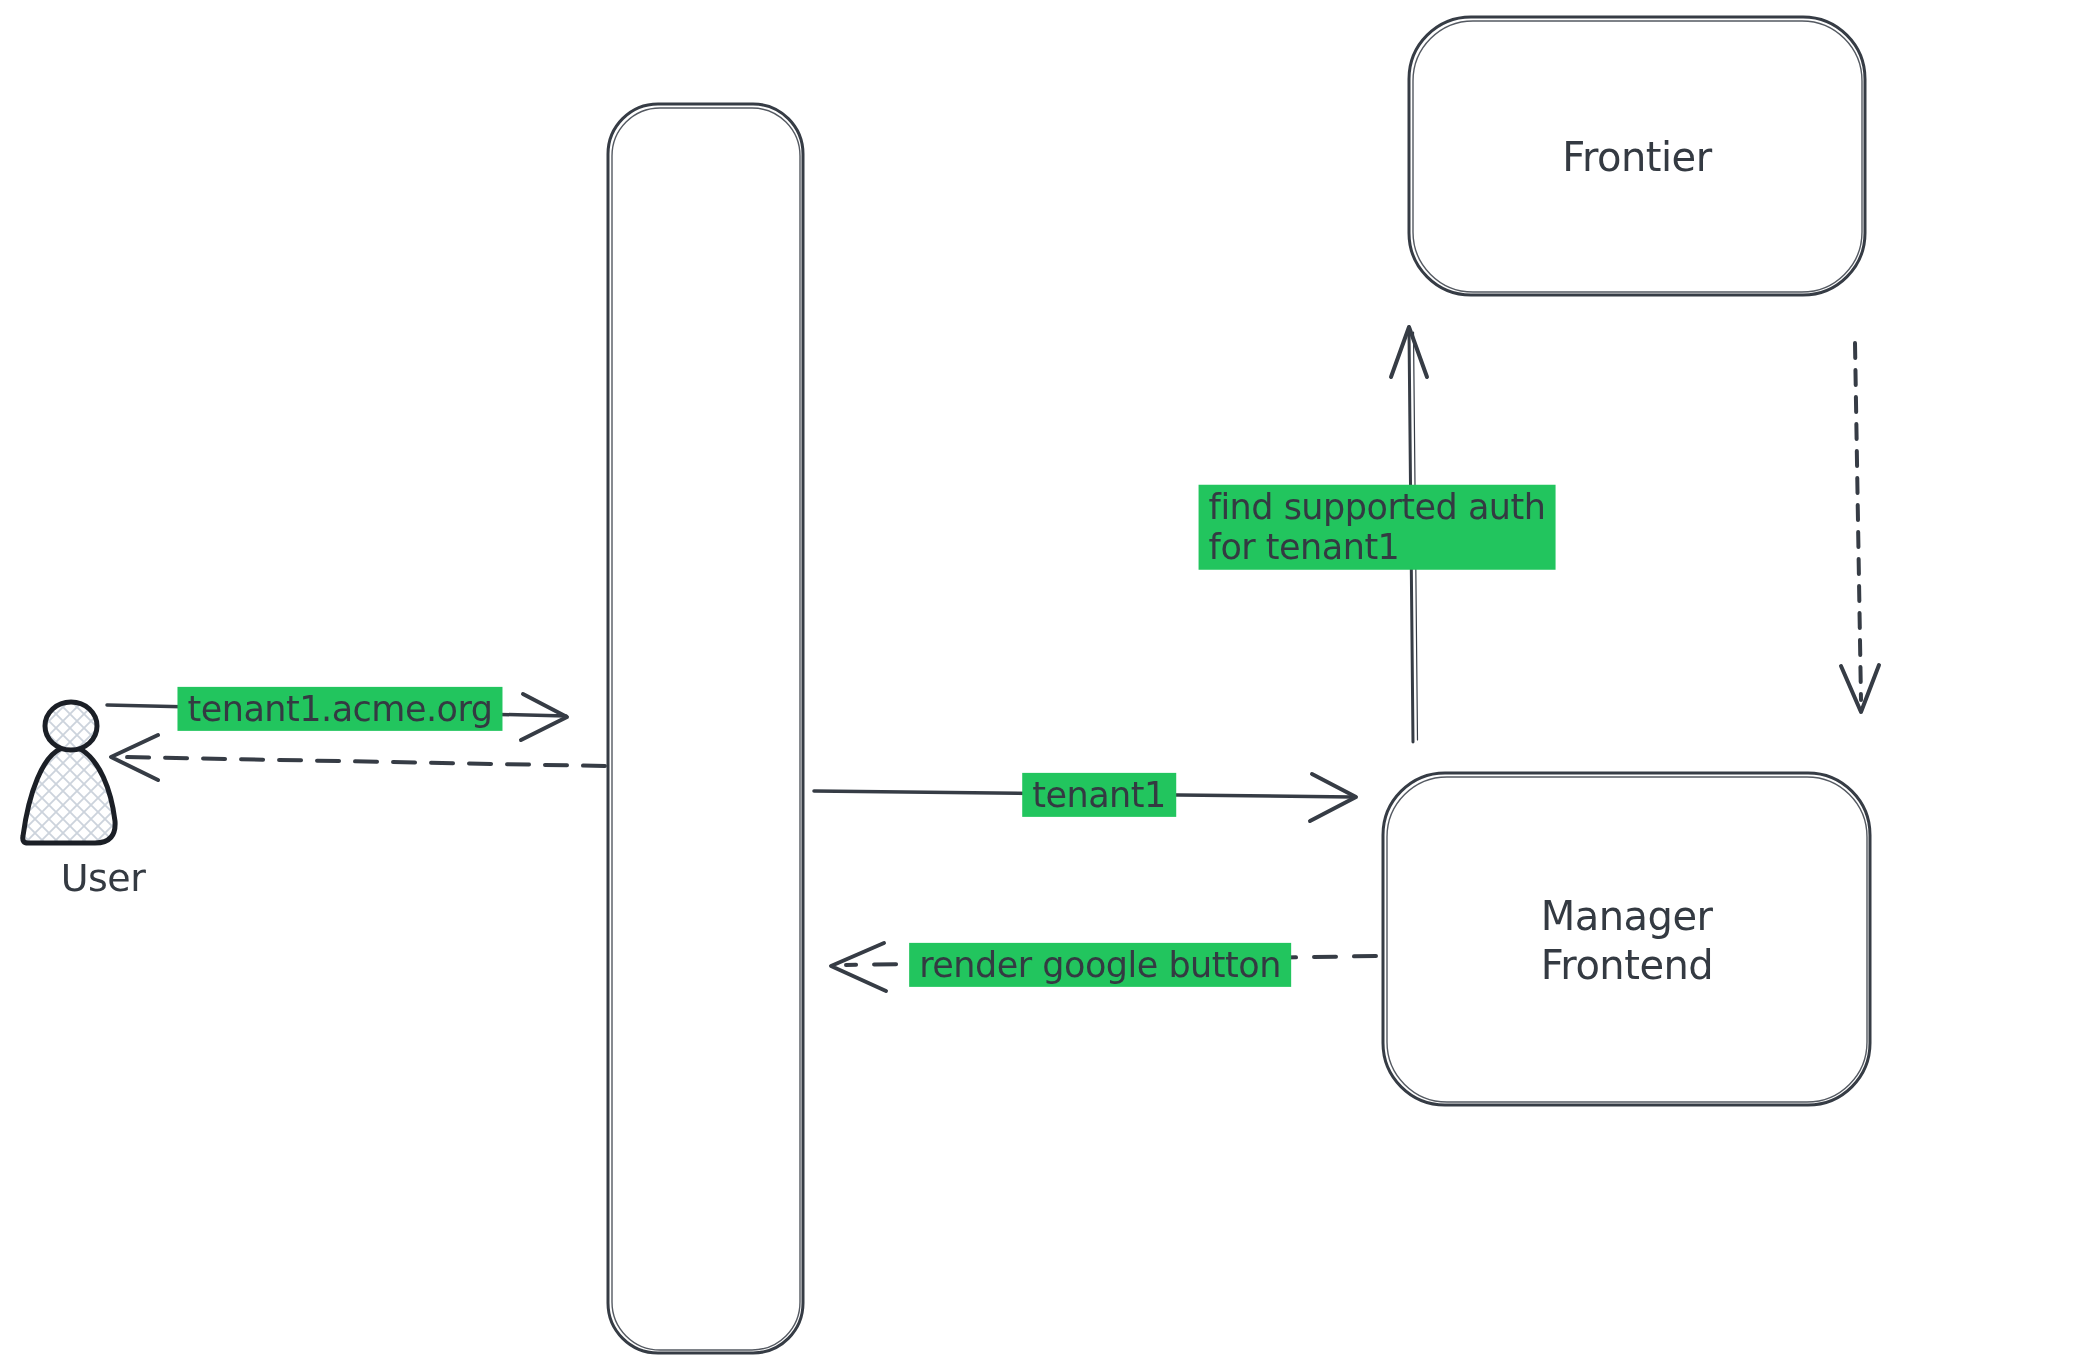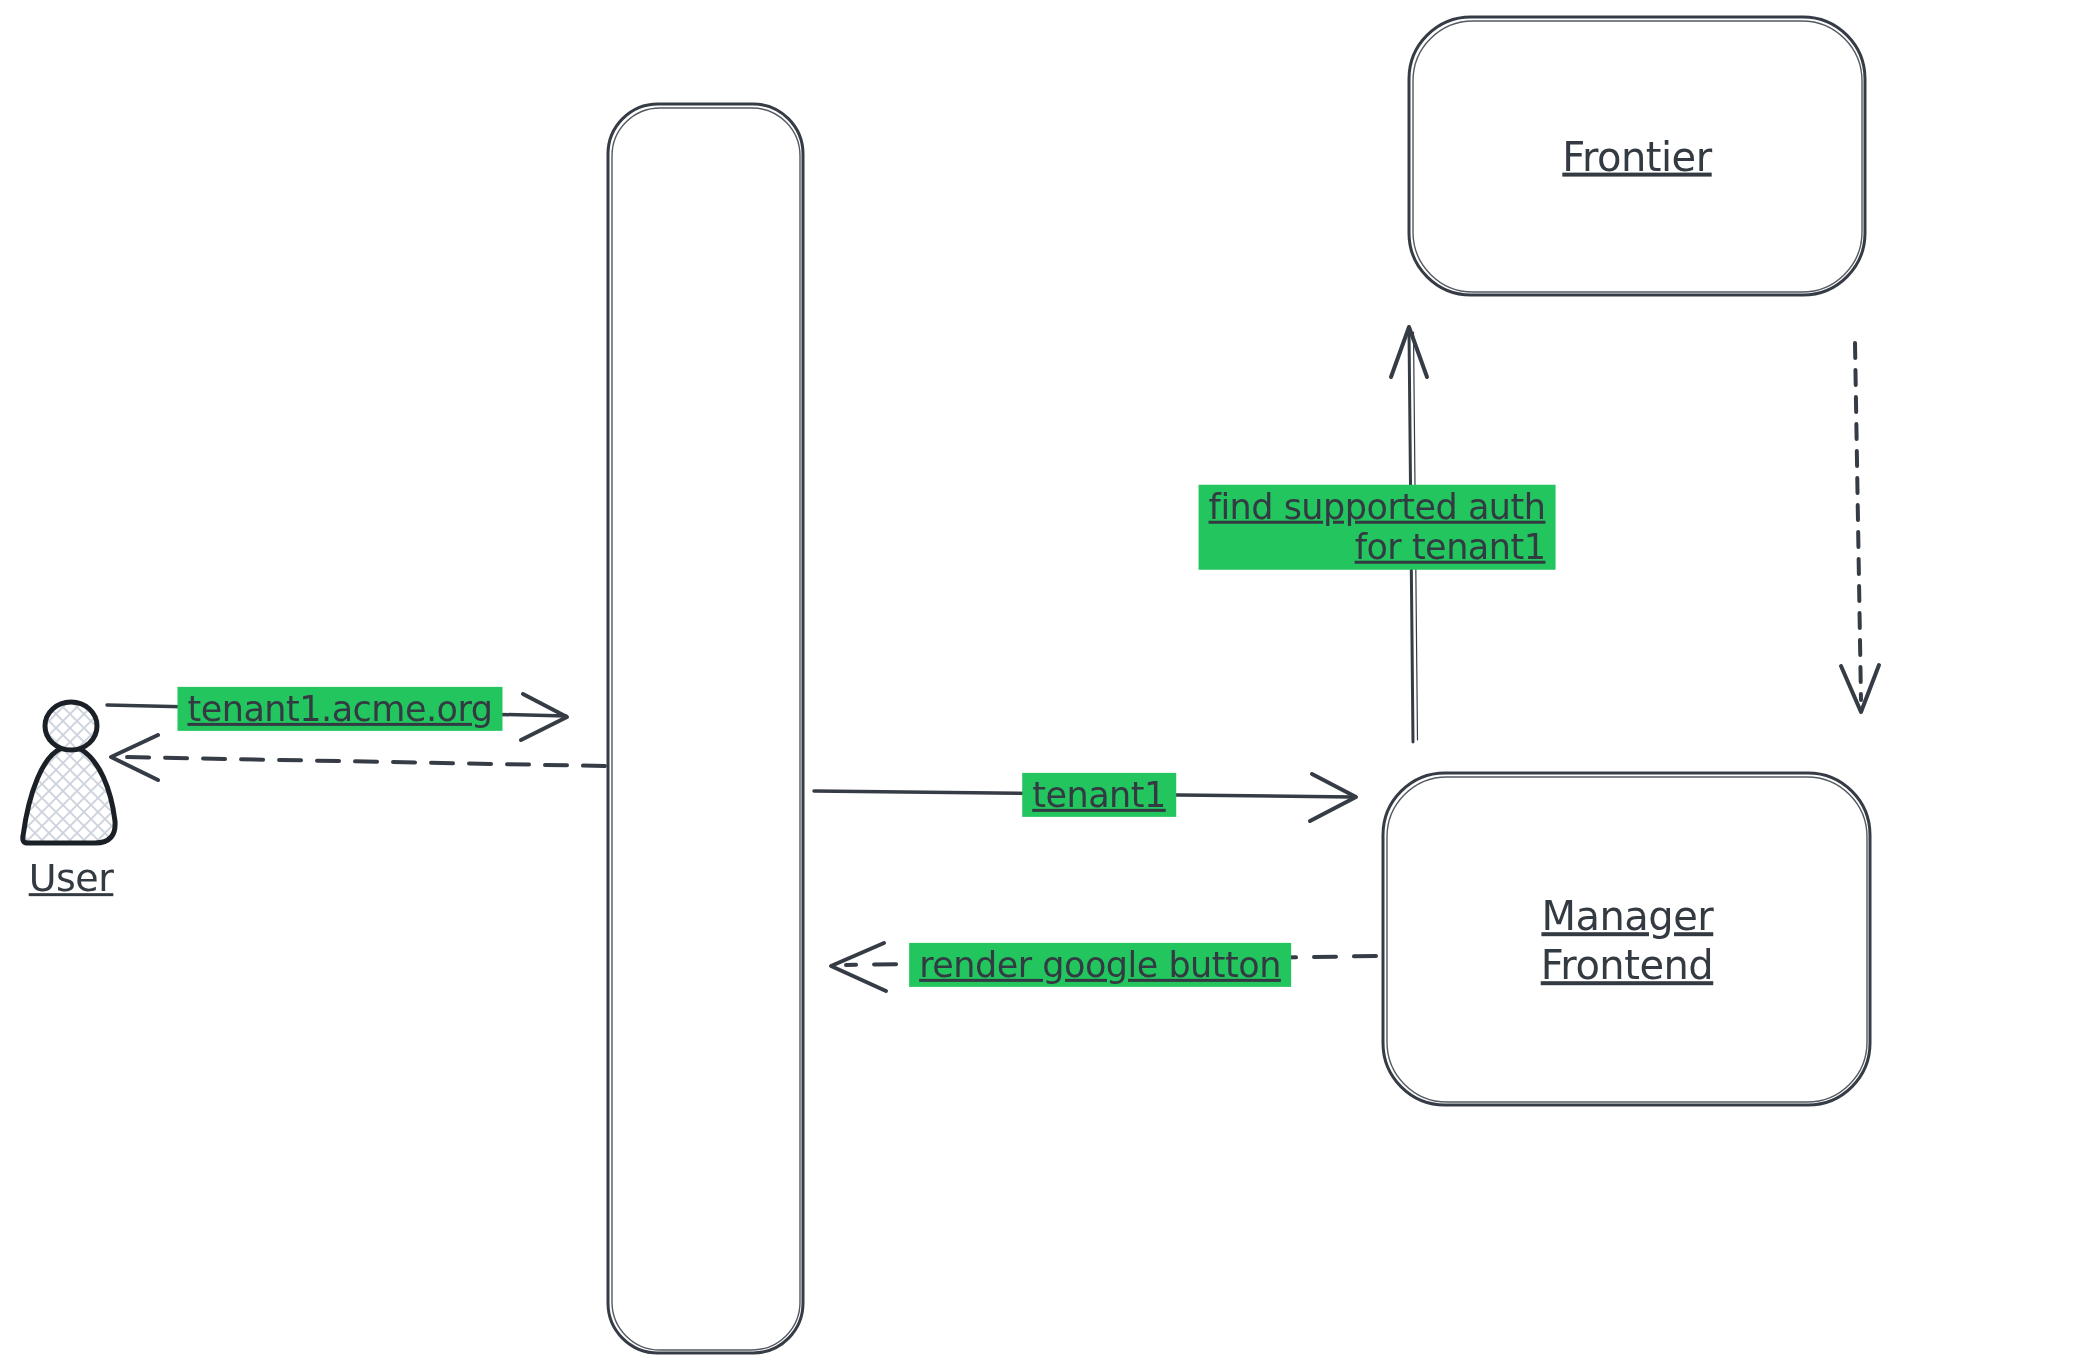--- a/index.html
+++ b/index.html
@@ -9,35 +9,34 @@
     background:#ffffff;
     overflow:hidden;
     font-family:"DejaVu Sans", sans-serif;
   }
   .canvas svg{position:absolute;left:0;top:0;}
   .lbl{
     position:absolute;
     transform:translate(-50%,-50%);
     color:#343a42;
     white-space:nowrap;
-    text-align:right;
+    text-align:left;
     letter-spacing:-0.5px;
     line-height:1.15;
-    text-decoration:underline;
   }
   .edge-lbl{
     font-size:35px;
     background:#22c55e;
     padding:2px 10px;
   }
   .node-lbl{
     font-size:40px;
     line-height:1.22;
   }
-  .user-lbl{font-size:38px;}
+  .user-lbl{font-size:38px;margin-left:32px;}
 </style>
 </head>
 <body>
 
 <div class="canvas">
 
   <svg width="2083" height="1372" viewBox="0 0 2083 1372">
     <defs>
       <pattern id="hatch" width="14" height="14" patternUnits="userSpaceOnUse">
         <rect width="14" height="14" fill="#ffffff"></rect>

